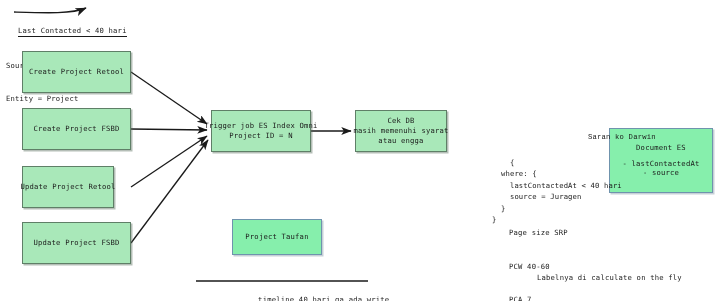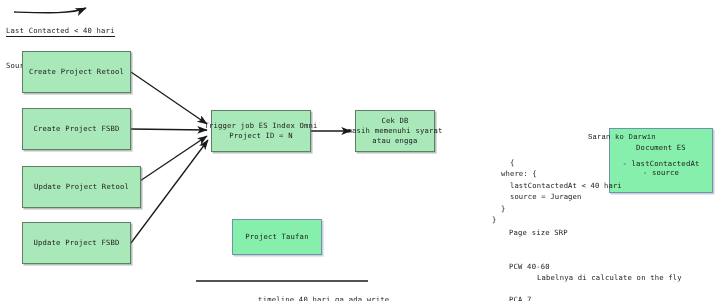--- a/index.html
+++ b/index.html
@@ -76,20 +76,21 @@
     font-size: 7.2px;
     line-height: 1.55;
     white-space: pre;
     letter-spacing: 0.2px;
   }
   .header-note .line { display: block; }
   .underline-txt {
     border-bottom: 1px solid #1a1a1a;
     display: inline-block;
     padding-bottom: 0px;
+    margin-left: 12px;
   }
   .timeline-label {
     position: absolute;
     font-size: 7.2px;
     letter-spacing: 0.2px;
     white-space: pre;
   }
 </style>
 </head>
 <body>
@@ -111,44 +112,45 @@
     <path d="M131,243 L208,140" fill="none" stroke="#1a1a1a" stroke-width="1.3" marker-end="url(#arrow)"></path>
 
     <path d="M311,131 L351,131" fill="none" stroke="#1a1a1a" stroke-width="1.3" marker-end="url(#arrow)"></path>
 
     <line x1="196" y1="281" x2="368" y2="281" stroke="#1a1a1a" stroke-width="1.4"></line>
   </svg>
 
   <div class="header-note">
     <span class="line underline-txt">Last Contacted &lt; 40 hari</span>
     <span class="line">Source = Juragan</span>
+    <span class="line">Entity = Project</span>
   </div>
 
   <div class="node green" style="left:22px; top:51px; width:109px; height:42px;">
     <span class="line">Create Project Retool</span>
   </div>
 
   <div class="node green" style="left:22px; top:108px; width:109px; height:42px;">
     <span class="line">Create Project FSBD</span>
   </div>
 
-  <div class="node green" style="left:22px; top:166px; width:119px; height:42px;">
+  <div class="node green" style="left:22px; top:166px; width:92px; height:42px;">
     <span class="line">Update Project Retool</span>
   </div>
 
   <div class="node green" style="left:211px; top:110px; width:100px; height:42px;">
     <span class="line">Trigger job ES Index Omni</span>
     <span class="line">Project ID = N</span>
   </div>
 
   <div class="node green" style="left:22px; top:222px; width:109px; height:42px;">
     <span class="line">Update Project FSBD</span>
   </div>
 
-  <div class="node green" style="left:355px; top:110px; width:80px; height:42px;">
+  <div class="node green" style="left:355px; top:110px; width:92px; height:42px;">
     <span class="line">Cek DB</span>
     <span class="line">masih memenuhi syarat</span>
     <span class="line">atau engga</span>
   </div>
 
   <div class="node blue" style="left:232px; top:219px; width:90px; height:36px;">
     <span class="line">Project Taufan</span>
   </div>
 
   <div class="node blue" style="left:609px; top:128px; width:104px; height:65px;">

